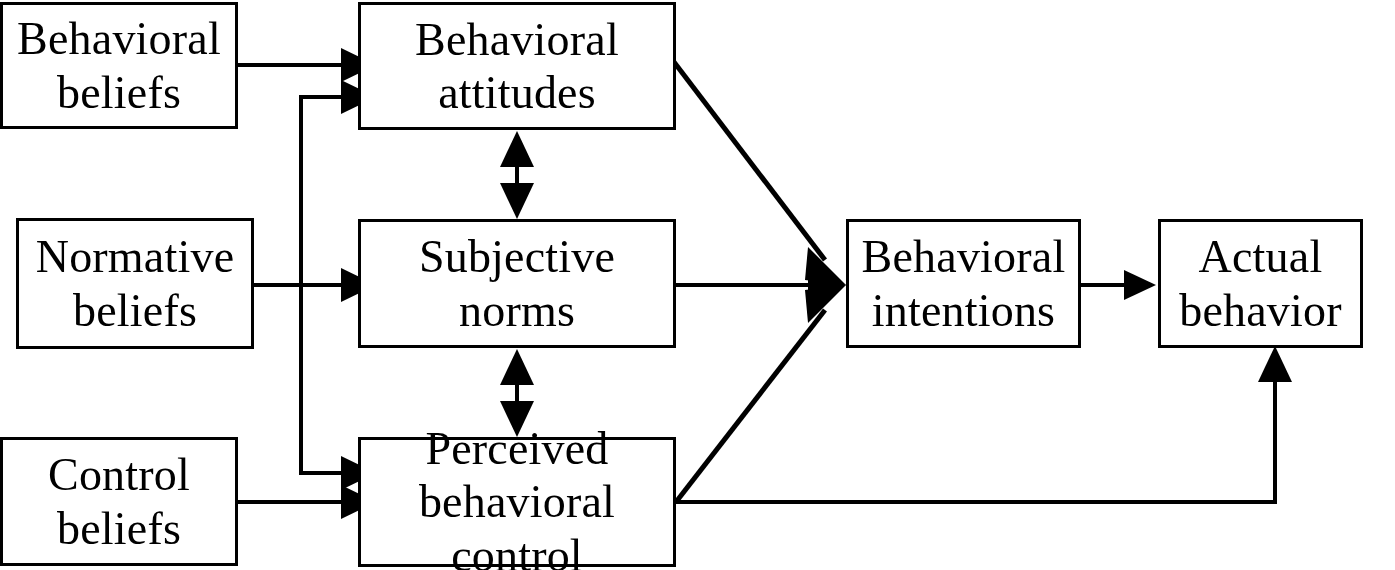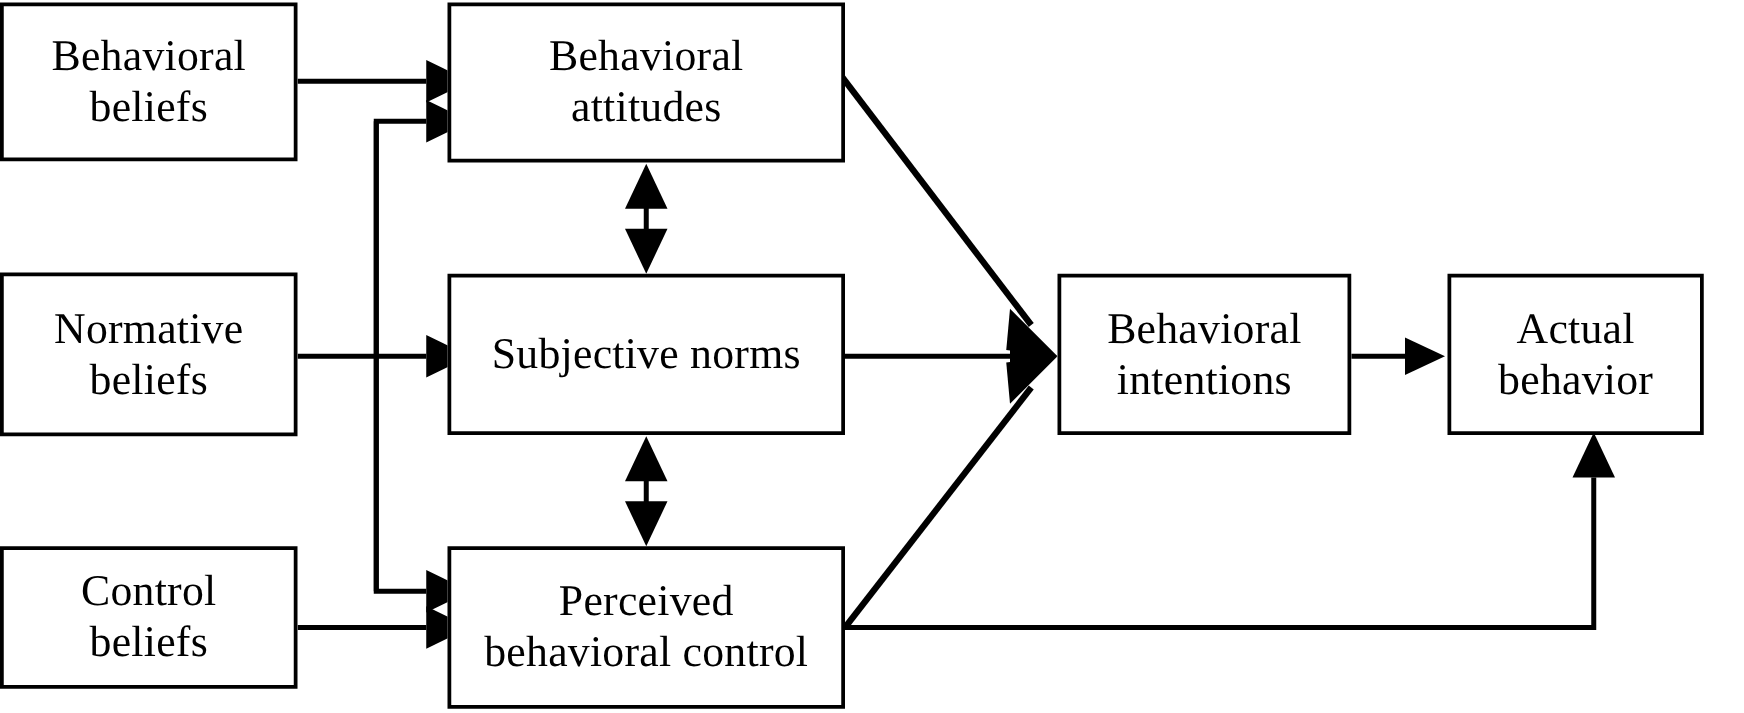--- a/index.html
+++ b/index.html
@@ -30,21 +30,21 @@
     position: absolute;
     box-sizing: border-box;
     border: 3px solid #000000;
     background: #ffffff;
     display: flex;
     align-items: center;
     justify-content: center;
     text-align: center;
     line-height: 1.16;
     color: #000000;
-    font-size: 35px;
+    font-size: 46px;
     font-family: "Liberation Serif", "DejaVu Serif", serif;
     white-space: pre-line;
     letter-spacing: 0.2px;
   }
 </style>
 </head>
 <body>
 
 <div id="diagram-root">
 
@@ -111,26 +111,26 @@
       <polygon points="1258,382 1275,346 1292,382" fill="#000"></polygon>
     </g>
 
   </svg>
 
   <div class="node-box" style="left:0px;   top:2px;   width:238px; height:127px;">
     <span>Behavioral
 beliefs</span>
   </div>
 
-  <div class="node-box" style="left:0px;   top:218px; width:238px; height:131px;">
+  <div class="node-box" style="left:16px;   top:218px; width:238px; height:131px;">
     <span>Normative
 beliefs</span>
   </div>
 
-  <div class="node-box" style="left:0px;   top:437px; width:238px; height:114px;">
+  <div class="node-box" style="left:0px;   top:437px; width:238px; height:129px;">
     <span>Control
 beliefs</span>
   </div>
 
   <div class="node-box" style="left:358px; top:2px;   width:318px; height:128px;">
     <span>Behavioral
 attitudes</span>
   </div>
 
   <div class="node-box" style="left:358px; top:437px; width:318px; height:130px;">

